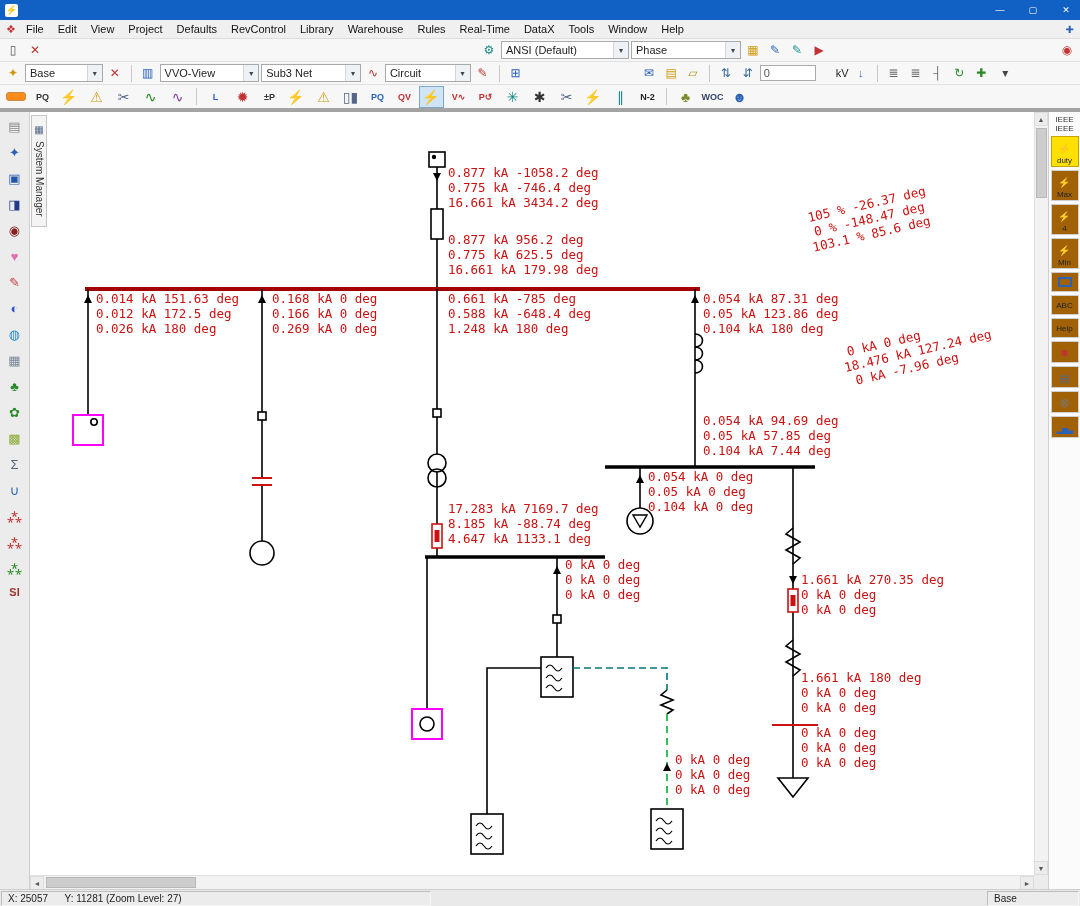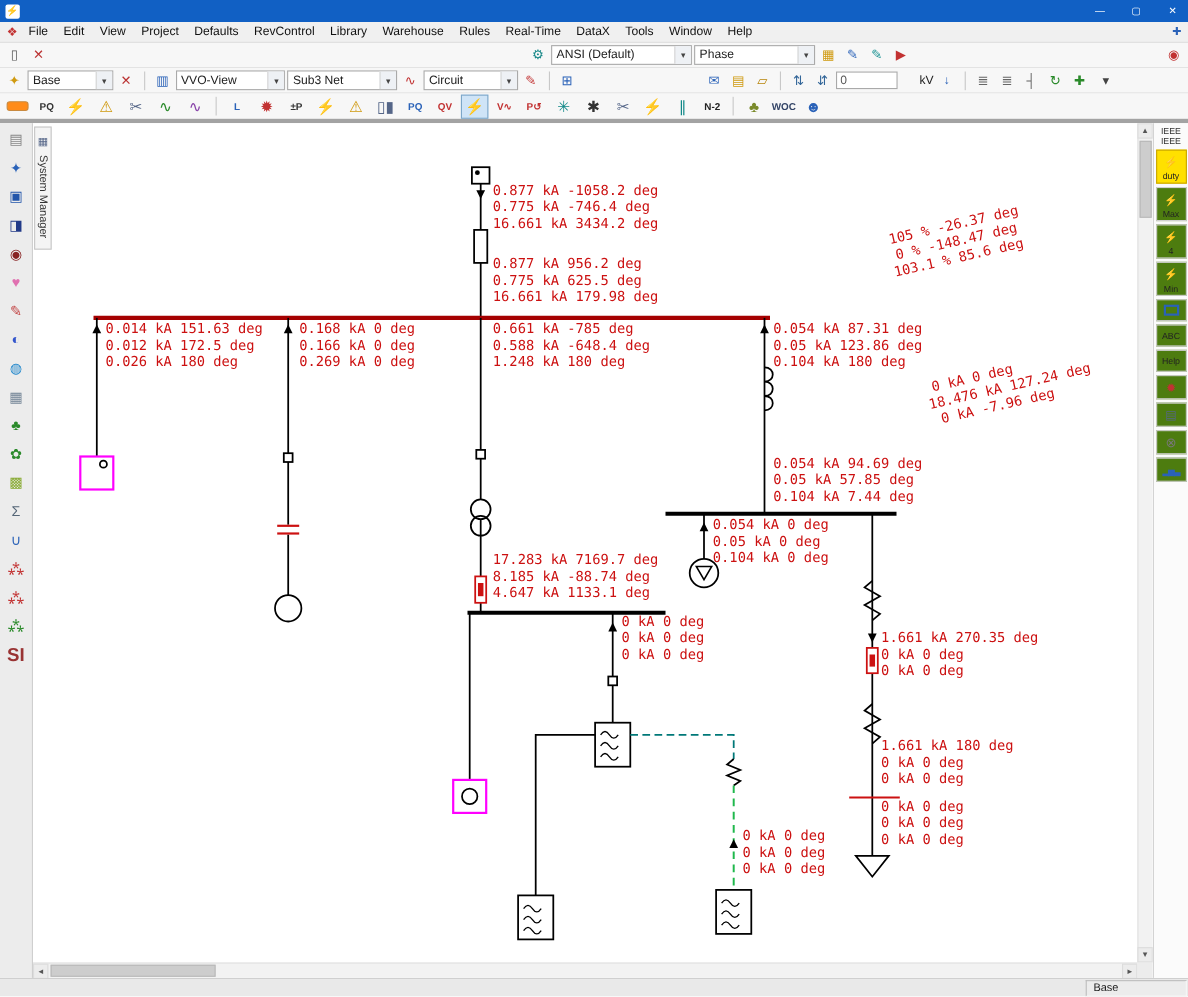--- a/index.html
+++ b/index.html
@@ -42,21 +42,21 @@
   .w128{width:128px} .w110{width:110px} .w78{width:78px} .w100{width:100px} .w86{width:86px}
   .gap430 { width:430px; } .gap110 { width:110px; } .gap60 { width:60px; } .flexfill { flex:1; }
   .zoominput { width:56px; height:16px; border:1px solid #a9a9a9; font-size:11px; padding:0 3px; color:#555; font-family:inherit; background:#fff; }
   .kv { font-size:11px; color:#222; margin-left:18px; }
   .kvdown::before { content:"↓"; color:#2a62b8; font-size:11px; font-weight:bold; }
 
   
   .main { height:777px; display:flex; position:relative; flex:0 0 auto; }
   .lstrip { width:30px; background:#ececec; border-right:1px solid #cfcfcf; display:flex; flex-direction:column; align-items:center; padding-top:4px; gap:6px; }
   .lic { width:20px; height:20px; display:flex; align-items:center; justify-content:center; font-size:13px; }
-  .si { font-size:17px; font-weight:bold; color:#993333; margin-top:2px; }
+  .si { font-size:11px; font-weight:bold; color:#993333; margin-top:2px; }
   .smtab { position:absolute; left:31px; top:3px; width:16px; min-height:112px; background:#f4f4f4; border:1px solid #c5c5c5; display:flex; flex-direction:column; align-items:center; gap:4px; padding:3px 0; z-index:6; }
   .smicon::before { content:"▦"; color:#556688; font-size:10px; }
   .smtxt { writing-mode:vertical-rl; font-size:10px; color:#333; }
 
   .canvas { flex:1; position:relative; background:#fff; overflow:hidden; }
   svg.diagram { position:absolute; left:0; top:0; }
   svg .ann { font:12.5px "DejaVu Sans Mono", monospace; fill:#cc1111; }
   svg .wire { stroke:#000; stroke-width:1.6; fill:none; }
   svg .sym { stroke:#000; stroke-width:1.6; fill:#fff; }
   svg .busline { stroke:#a50000; stroke-width:4; }
@@ -71,21 +71,21 @@
   .hscroll { position:absolute; left:0; right:14px; bottom:0; height:14px; background:#f2f2f2; border-top:1px solid #e0e0e0; }
   .corner { position:absolute; right:0; bottom:0; width:14px; height:14px; background:#ececec; }
   .sbtn { position:absolute; width:14px; height:14px; display:flex; align-items:center; justify-content:center; font-size:7px; color:#555; background:#ececec; border:1px solid #dcdcdc; }
   .sbtn.up{top:0;right:0} .sbtn.dn{bottom:0;right:0} .sbtn.lf{left:0;top:0} .sbtn.rt{right:0;top:0}
   .sbtn.up::before{content:"▲"} .sbtn.dn::before{content:"▼"} .sbtn.lf::before{content:"◄"} .sbtn.rt::before{content:"►"}
   .vthumb { position:absolute; left:1px; right:1px; top:16px; height:70px; background:#cdcdcd; border:1px solid #b8b8b8; }
   .hthumb { position:absolute; top:1px; bottom:1px; left:16px; width:150px; background:#cdcdcd; border:1px solid #b8b8b8; }
 
   .rpanel { width:32px; background:#fbfbfb; border-left:1px solid #cfcfcf; display:flex; flex-direction:column; align-items:center; padding-top:3px; gap:3px; }
   .std { font-size:8px; line-height:1.15; text-align:center; color:#333; display:flex; flex-direction:column; }
-  .rbtn { width:28px; min-height:20px; display:flex; flex-direction:column; align-items:center; justify-content:center; border:1px solid #d0d0d0; background:#4d7c0f; padding:1px 0; }
+  .rbtn { width:28px; min-height:20px; display:flex; flex-direction:column; align-items:center; justify-content:center; border:1px solid #d0d0d0; background:#a16207; padding:1px 0; }
   .rbtn.duty { background:#ffe000; border-color:#c8a400; }
   .bolt::before { content:"⚡"; font-size:10px; color:#333; }
   .bolt.red::before { color:#c23232; }
   .cap { font-size:8px; color:#222; }
   .winicon { width:14px; height:10px; border:2px solid #2a62b8; }
   .ric.alert::before { content:"✹"; color:#c23232; font-size:11px; }
   .ric.report::before { content:"▤"; color:#556688; font-size:11px; }
   .ric.closec::before { content:"⊗"; color:#777; font-size:12px; }
   .ric.chart::before { content:"▂▅▃"; color:#2a62b8; font-size:8px; letter-spacing:-1px; }
 
@@ -543,16 +543,17 @@
       <div class="rbtn">
         <span class="ric closec"></span>
       </div>
       <div class="rbtn">
         <span class="ric chart"></span>
       </div>
     </div>
   </div>
 
   <div class="statusbar">
+    <div class="scell coords">X: 25057      Y: 11281 (Zoom Level: 27)</div>
     <div class="scell base">Base</div>
   </div>
 
 </div>
 
 </body></html>

